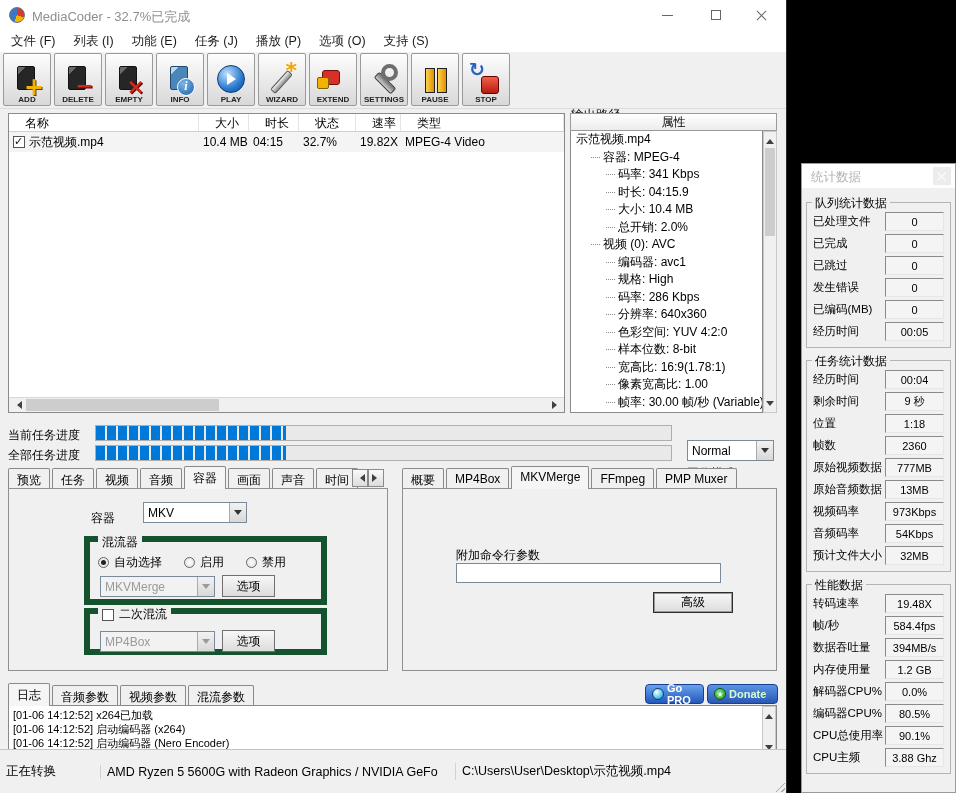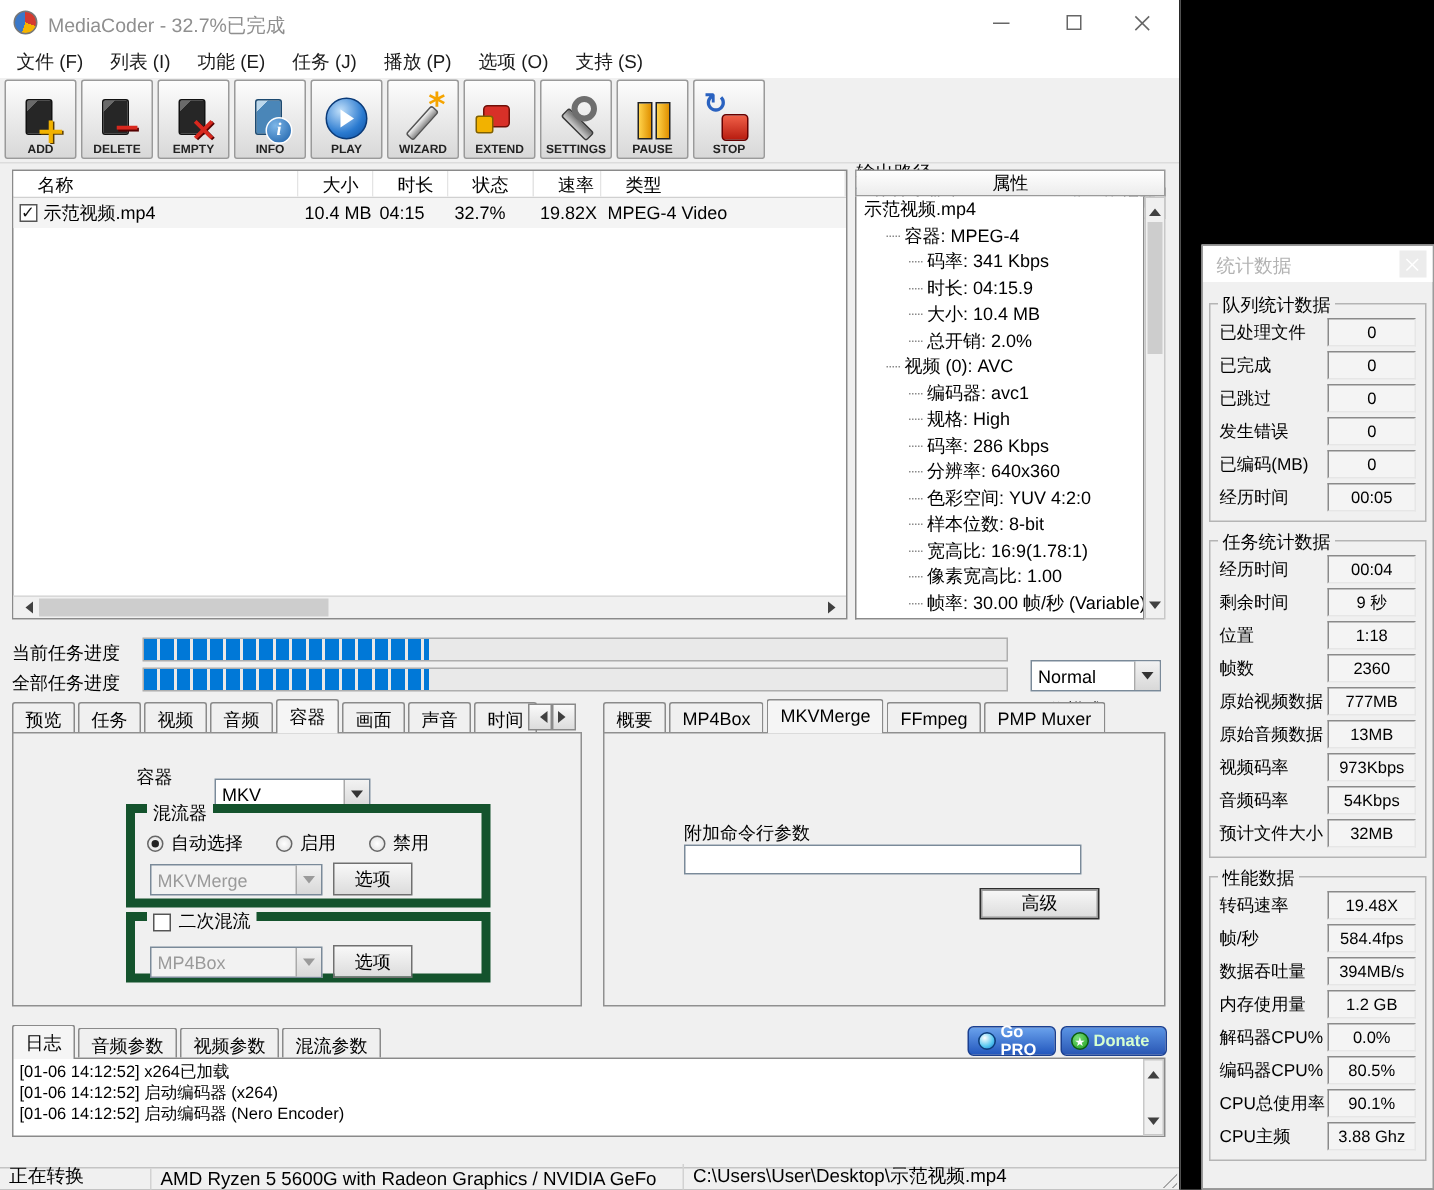--- a/index.html
+++ b/index.html
@@ -143,22 +143,22 @@
   .gopro-ic{width:12px;height:12px;border-radius:50%;background:radial-gradient(circle at 35% 30%,#fff,#53c7f0 60%,#1a70c8);border:1px solid #0d3e7a;flex:0 0 auto;}
   .donate-ic{width:12px;height:12px;border-radius:50%;background:radial-gradient(circle at 35% 30%,#7ae07a,#1e9e1e);border:1px solid #0c5c0c;
     color:#fff;font-size:8px;line-height:12px;text-align:center;flex:0 0 auto;}
 
   
   #logbox{position:absolute;left:8px;top:705px;width:769px;height:53px;background:#fff;border:1px solid #8a8a8a;}
   .log-line{font-size:11px;line-height:14px;padding:0 4px;white-space:nowrap;}
   #log-lines{padding-top:2px;}
 
   
-  .statusbar{position:absolute;left:0;right:0;bottom:0;height:15px;background:#f0f0f0;border-top:1px solid #c4c4c4;
-    display:flex;align-items:flex-end;font-size:12.5px;}
+  .statusbar{position:absolute;left:0;right:0;bottom:0;height:44px;background:#f0f0f0;border-top:1px solid #c4c4c4;
+    display:flex;align-items:center;font-size:12.5px;}
   .sb-sec{display:flex;align-items:center;padding:0 6px;white-space:nowrap;overflow:hidden;}
   .sb-1{width:100px;} .sb-2{width:355px;border-left:1px solid #d2d2d2;} .sb-3{flex:1;border-left:1px solid #d2d2d2;}
   .grip{position:absolute;right:1px;bottom:1px;width:13px;height:13px;
     background:repeating-linear-gradient(-45deg,transparent 0 2px,#a8a8a8 2px 3px,transparent 3px 4px);
     clip-path:polygon(100% 0,100% 100%,0 100%);}
 
   
   #stats{position:absolute;left:801px;top:163px;width:155px;height:630px;background:#f0f0f0;border:1px solid #9a9a9a;}
   .stats-titlebar{position:relative;height:24px;background:#fff;}
   .stats-title{position:absolute;left:9px;top:5px;font-size:12.5px;color:#b2b2b2;}
@@ -355,21 +355,21 @@
   <div class="tabrow" id="tabs-right">
       <div class="tab">概要</div>
       <div class="tab">MP4Box</div>
       <div class="tab active">MKVMerge</div>
       <div class="tab">FFmpeg</div>
       <div class="tab">PMP Muxer</div>
     </div>
 
   <div class="panel" id="panel-left">
     <span style="position:absolute;left:82px;top:21px;font-size:12px;">容器</span>
-    <div class="combo" style="left:134px;top:30px;width:104px;">
+    <div class="combo" style="left:134px;top:13px;width:104px;">
       <span class="ctext">MKV</span>
       <span class="cbtn"></span>
     </div>
 
     <div class="grp" style="left:75px;top:47px;width:243px;height:69px;">
       <span class="grp-title">混流器</span>
       <div id="muxer-radios" style="position:absolute;left:8px;top:12px;right:6px;display:flex;gap:22px;">
           <div class="radio-wrap">
             <span class="radio sel"></span>
             <span class="rlabel">自动选择</span>

